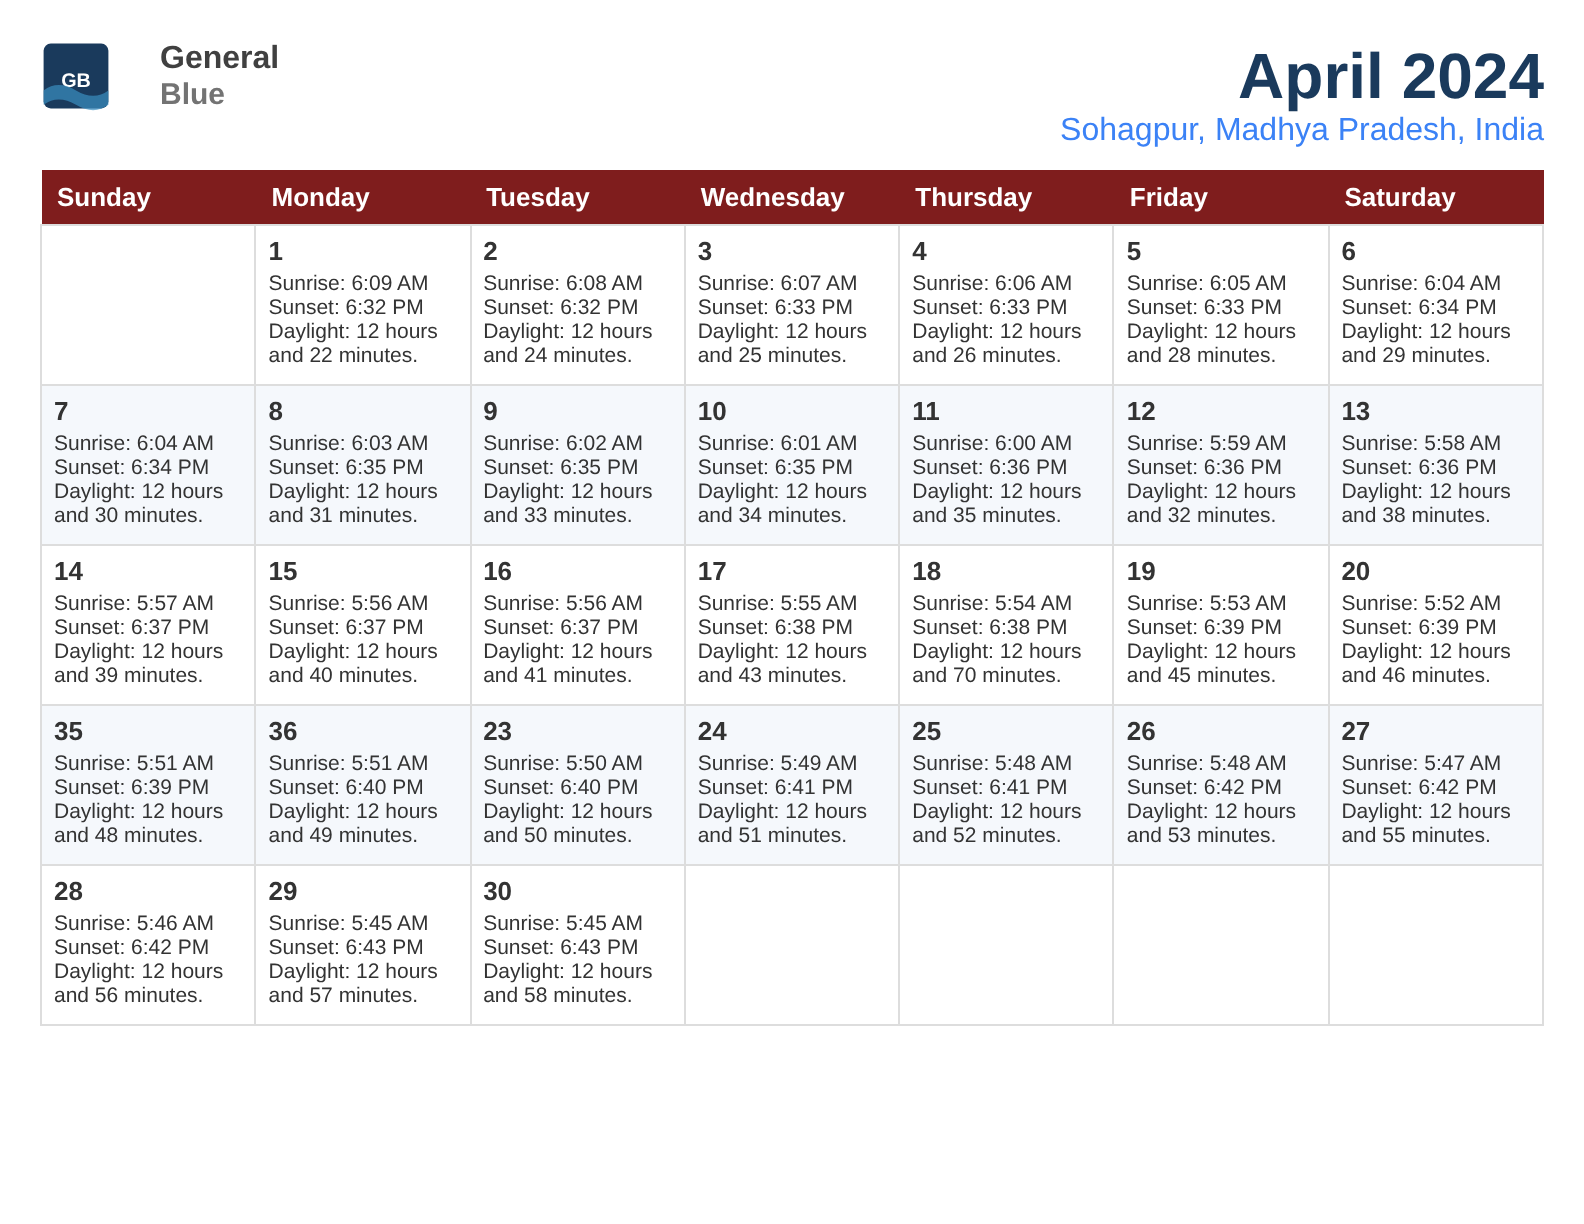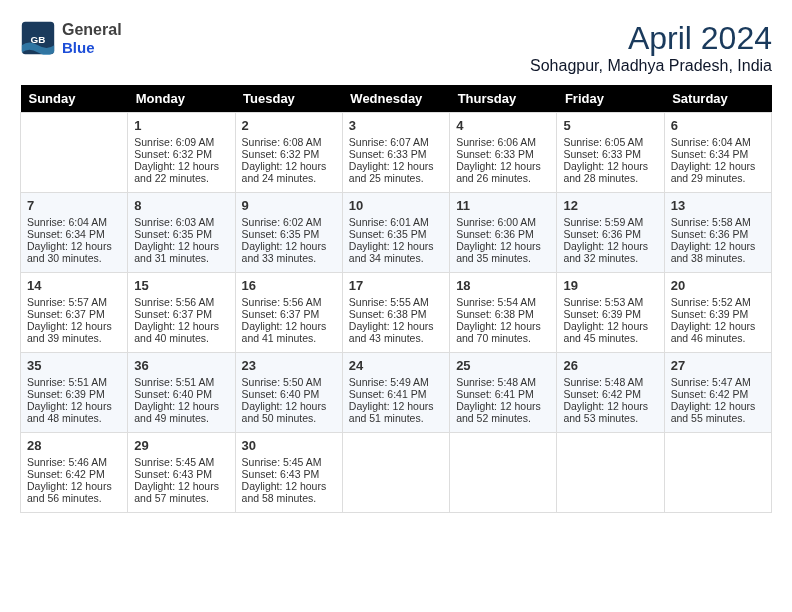--- a/index.html
+++ b/index.html
@@ -12,45 +12,45 @@
     }
     .header {
       display: flex;
       justify-content: space-between;
       align-items: flex-start;
       margin-bottom: 10px;
     }
     .logo {
       display: flex;
       align-items: center;
-      gap: 6px;
+      gap: 24px;
     }
     .logo-icon {
       width: 36px;
       height: 36px;
     }
     .title-block {
       text-align: right;
     }
     .month-year {
       font-size: 32px;
-      font-weight: normal;
+      font-weight: bold;
       color: #1a3a5c;
     }
     .location {
       font-size: 16px;
-      color: #0f172a;
+      color: #3b82f6;
     }
     table {
       width: 100%;
       border-collapse: collapse;
       table-layout: fixed;
     }
     th {
-      background-color: #000000;
+      background-color: #7f1d1d;
       color: #fff;
       text-align: left;
       padding: 6px 8px;
       font-size: 13px;
       font-weight: bold;
     }
     td {
       border: 1px solid #ddd;
       vertical-align: top;
       padding: 5px 6px;
@@ -83,21 +83,21 @@
 <div class="header">
   <div class="logo">
     <svg class="logo-icon" viewBox="0 0 40 40">
       <rect x="2" y="2" width="36" height="36" rx="4" fill="#1a3a5c"></rect>
       <text x="20" y="26" text-anchor="middle" fill="white" font-size="11" font-weight="bold" font-family="Arial">GB</text>
 
       <path d="M2 28 Q10 22 20 28 Q30 34 38 28 L38 36 Q30 42 20 36 Q10 30 2 36Z" fill="#3a8fc0" opacity="0.7"></path>
     </svg>
     <div>
       <div style="font-size:16px;font-weight:bold;color:#404040;">General</div>
-      <div style="font-size:15px;font-weight:bold;color:#1d4ed8;">Blue</div>
+      <div style="font-size:15px;font-weight:bold;color:#737373;">Blue</div>
     </div>
   </div>
   <div class="title-block">
     <div class="month-year">April 2024</div>
     <div class="location">Sohagpur, Madhya Pradesh, India</div>
   </div>
 </div>
 
 <table>
   <thead>

